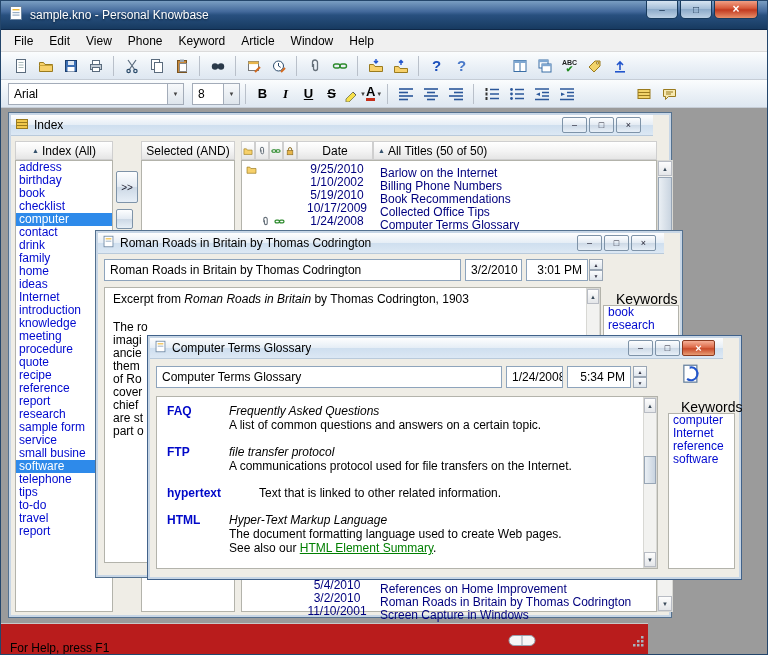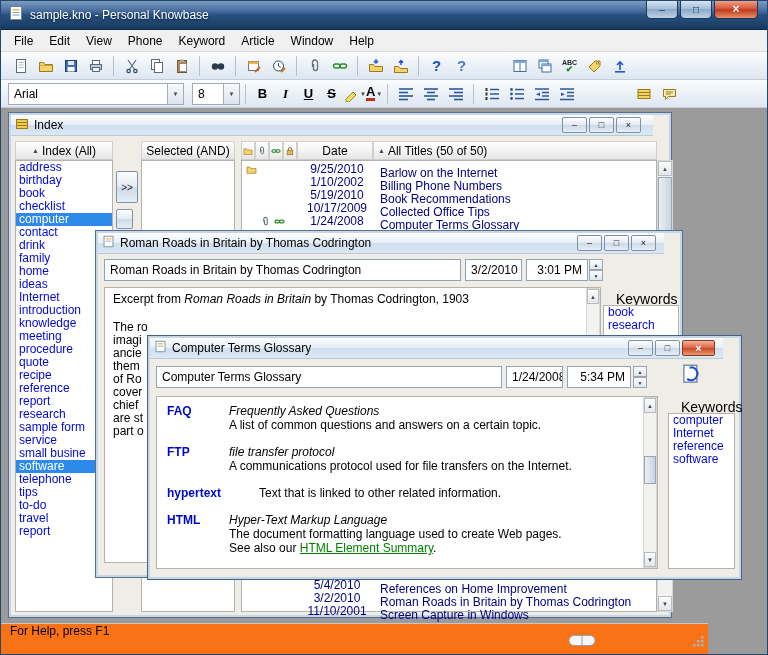--- a/index.html
+++ b/index.html
@@ -101,22 +101,22 @@
   .gcontent{position:absolute;left:10px;top:8px;right:20px}
   .g-entry{margin-bottom:14px}
   .g-line{display:flex;line-height:13px}
   .g-term{color:#0008C8;font-weight:bold;min-width:62px}
   .g-def{font-style:italic}
   .g-desc{padding-left:62px;line-height:13px;margin-top:1px}
   .g-link{color:#007F00;text-decoration:underline}
   .g-inline{margin-left:30px}
 
   
-  .statusbar{position:absolute;left:0;top:623px;width:708px;height:32px;background:#f97316;border-top:1px solid #C8C8C8;
-    display:flex;align-items:flex-start;padding:0 10px;z-index:10}
+  .statusbar{position:absolute;left:0;top:623px;width:648px;height:32px;background:#b91c1c;border-top:1px solid #C8C8C8;
+    display:flex;align-items:flex-end;padding:0 10px;z-index:10}
   .pill{position:absolute;right:112px;top:10px}
   .grip{position:absolute;right:3px;bottom:4px}
 </style>
 </head>
 <body>
 
 <div class="frame"></div>
 
 <div class="titlebar">
   <span><svg width="16" height="16" viewBox="0 0 16 16">

